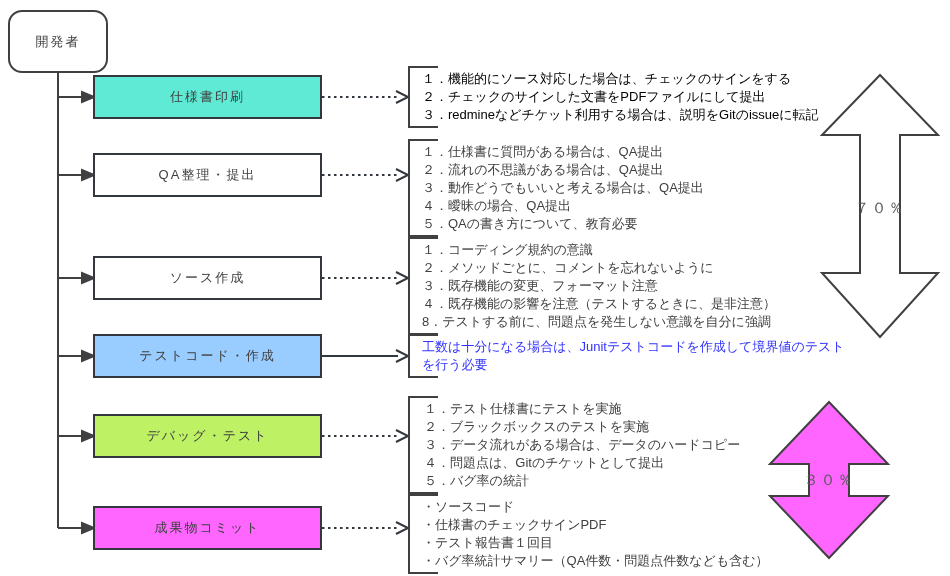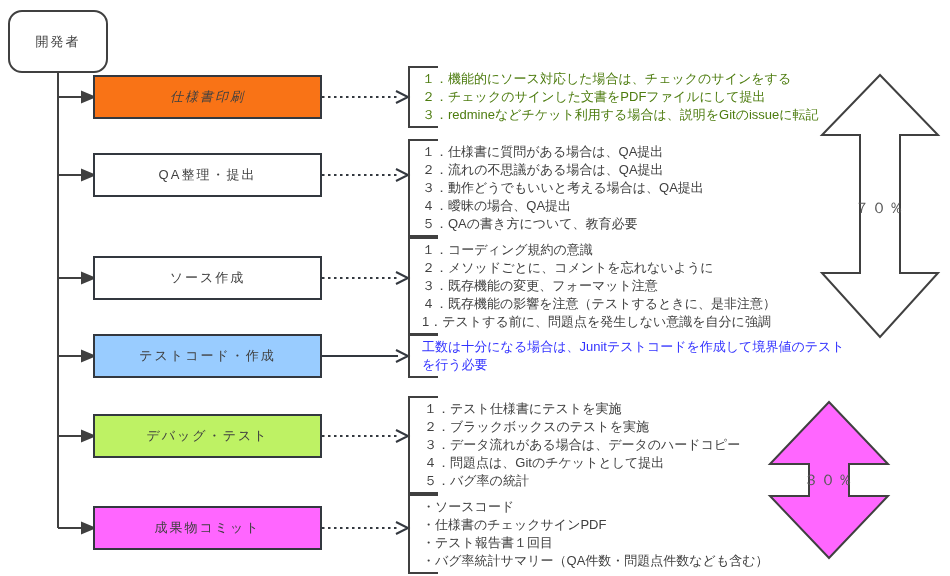--- a/index.html
+++ b/index.html
@@ -95,42 +95,42 @@
     </g>
 
     <polygon points="880,75 938,135 900,135 900,273 938,273 880,337 822,273 860,273 860,135 822,135" stroke="#404040" stroke-width="2" style="fill: rgb(255, 255, 255);"></polygon>
     <polygon points="829,402 888,464 849,464 849,496 888,496 829,558 770,496 809,496 809,464 770,464" stroke="#404040" stroke-width="2" style="fill: rgb(255, 102, 255);"></polygon>
   </svg>
 
   <div class="actor">
     <span>開発者</span>
   </div>
 
-  <div class="pbox" style="top: 75px; background-color: #f97316; font-style: italic;">
+  <div class="pbox" style="top: 75px; background-color: #5eead4;">
       <span>仕様書印刷</span>
     </div>
   <div class="pbox" style="top: 153px; background-color: rgb(255, 255, 255);">
       <span>QA整理・提出</span>
     </div>
   <div class="pbox" style="top: 256px; background-color: rgb(255, 255, 255);">
       <span>ソース作成</span>
     </div>
   <div class="pbox" style="top: 334px; background-color: rgb(153, 204, 255);">
       <span>テストコード・作成</span>
     </div>
   <div class="pbox" style="top: 414px; background-color: #bef264;">
       <span>デバッグ・テスト</span>
     </div>
   <div class="pbox" style="top: 506px; background-color: rgb(255, 102, 255);">
       <span>成果物コミット</span>
     </div>
 
   <div class="note" style="top:66px;height:62px;">
     <div class="bracket"></div>
-    <div class="note-lines" style="color: #4d7c0f;">
+    <div class="note-lines" style="color: #000000;">
         <div>１．機能的にソース対応した場合は、チェックのサインをする</div>
         <div>２．チェックのサインした文書をPDFファイルにして提出</div>
         <div>３．redmineなどチケット利用する場合は、説明をGitのissueに転記</div>
       </div>
   </div>
   <div class="note" style="top:139px;height:98px;">
     <div class="bracket"></div>
     <div class="note-lines" style="color: rgb(64, 64, 64);">
         <div>１．仕様書に質問がある場合は、QA提出</div>
         <div>２．流れの不思議がある場合は、QA提出</div>
@@ -139,21 +139,21 @@
         <div>５．QAの書き方について、教育必要</div>
       </div>
   </div>
   <div class="note" style="top:237px;height:98px;">
     <div class="bracket"></div>
     <div class="note-lines" style="color: rgb(64, 64, 64);">
         <div>１．コーディング規約の意識</div>
         <div>２．メソッドごとに、コメントを忘れないように</div>
         <div>３．既存機能の変更、フォーマット注意</div>
         <div>４．既存機能の影響を注意（テストするときに、是非注意）</div>
-        <div>1．テストする前に、問題点を発生しない意識を自分に強調</div>
+        <div>8．テストする前に、問題点を発生しない意識を自分に強調</div>
       </div>
   </div>
   <div class="note" style="top:334px;height:44px;">
     <div class="bracket"></div>
     <div class="note-lines" style="color: rgb(51, 51, 255);">
         <div>工数は十分になる場合は、Junitテストコードを作成して境界値のテスト</div>
         <div>を行う必要</div>
       </div>
   </div>
   <div class="note" style="top:396px;height:98px;">

